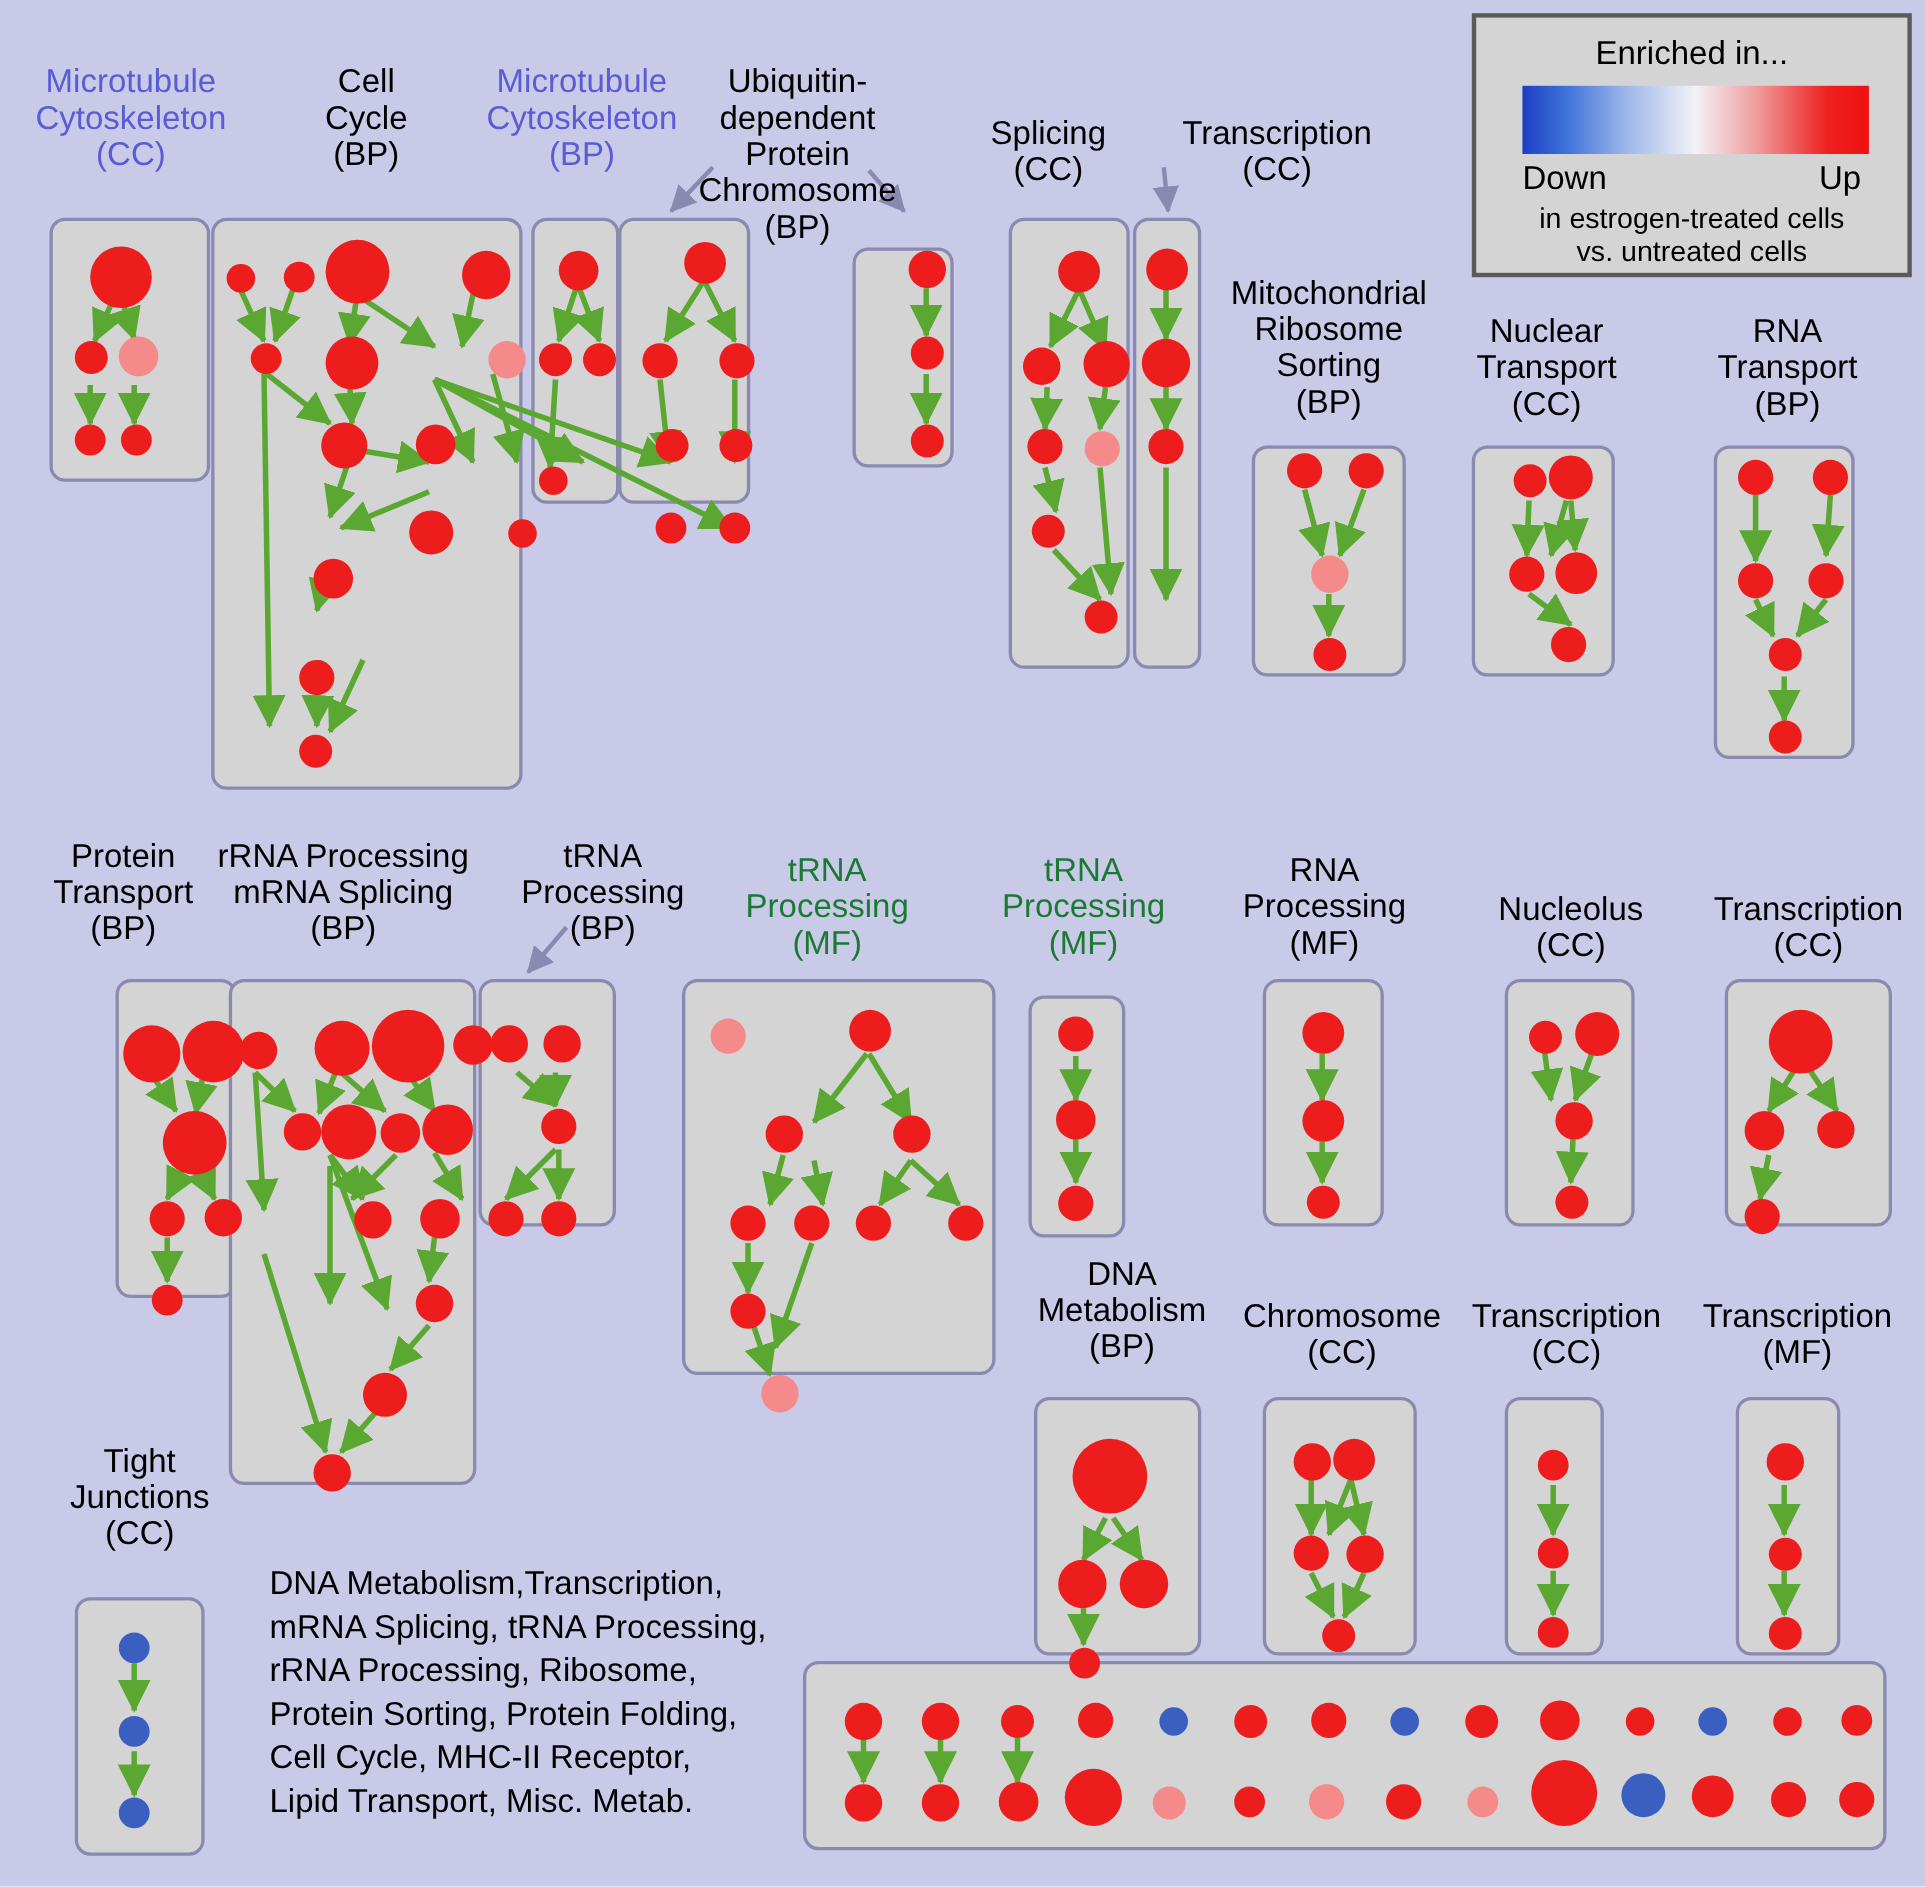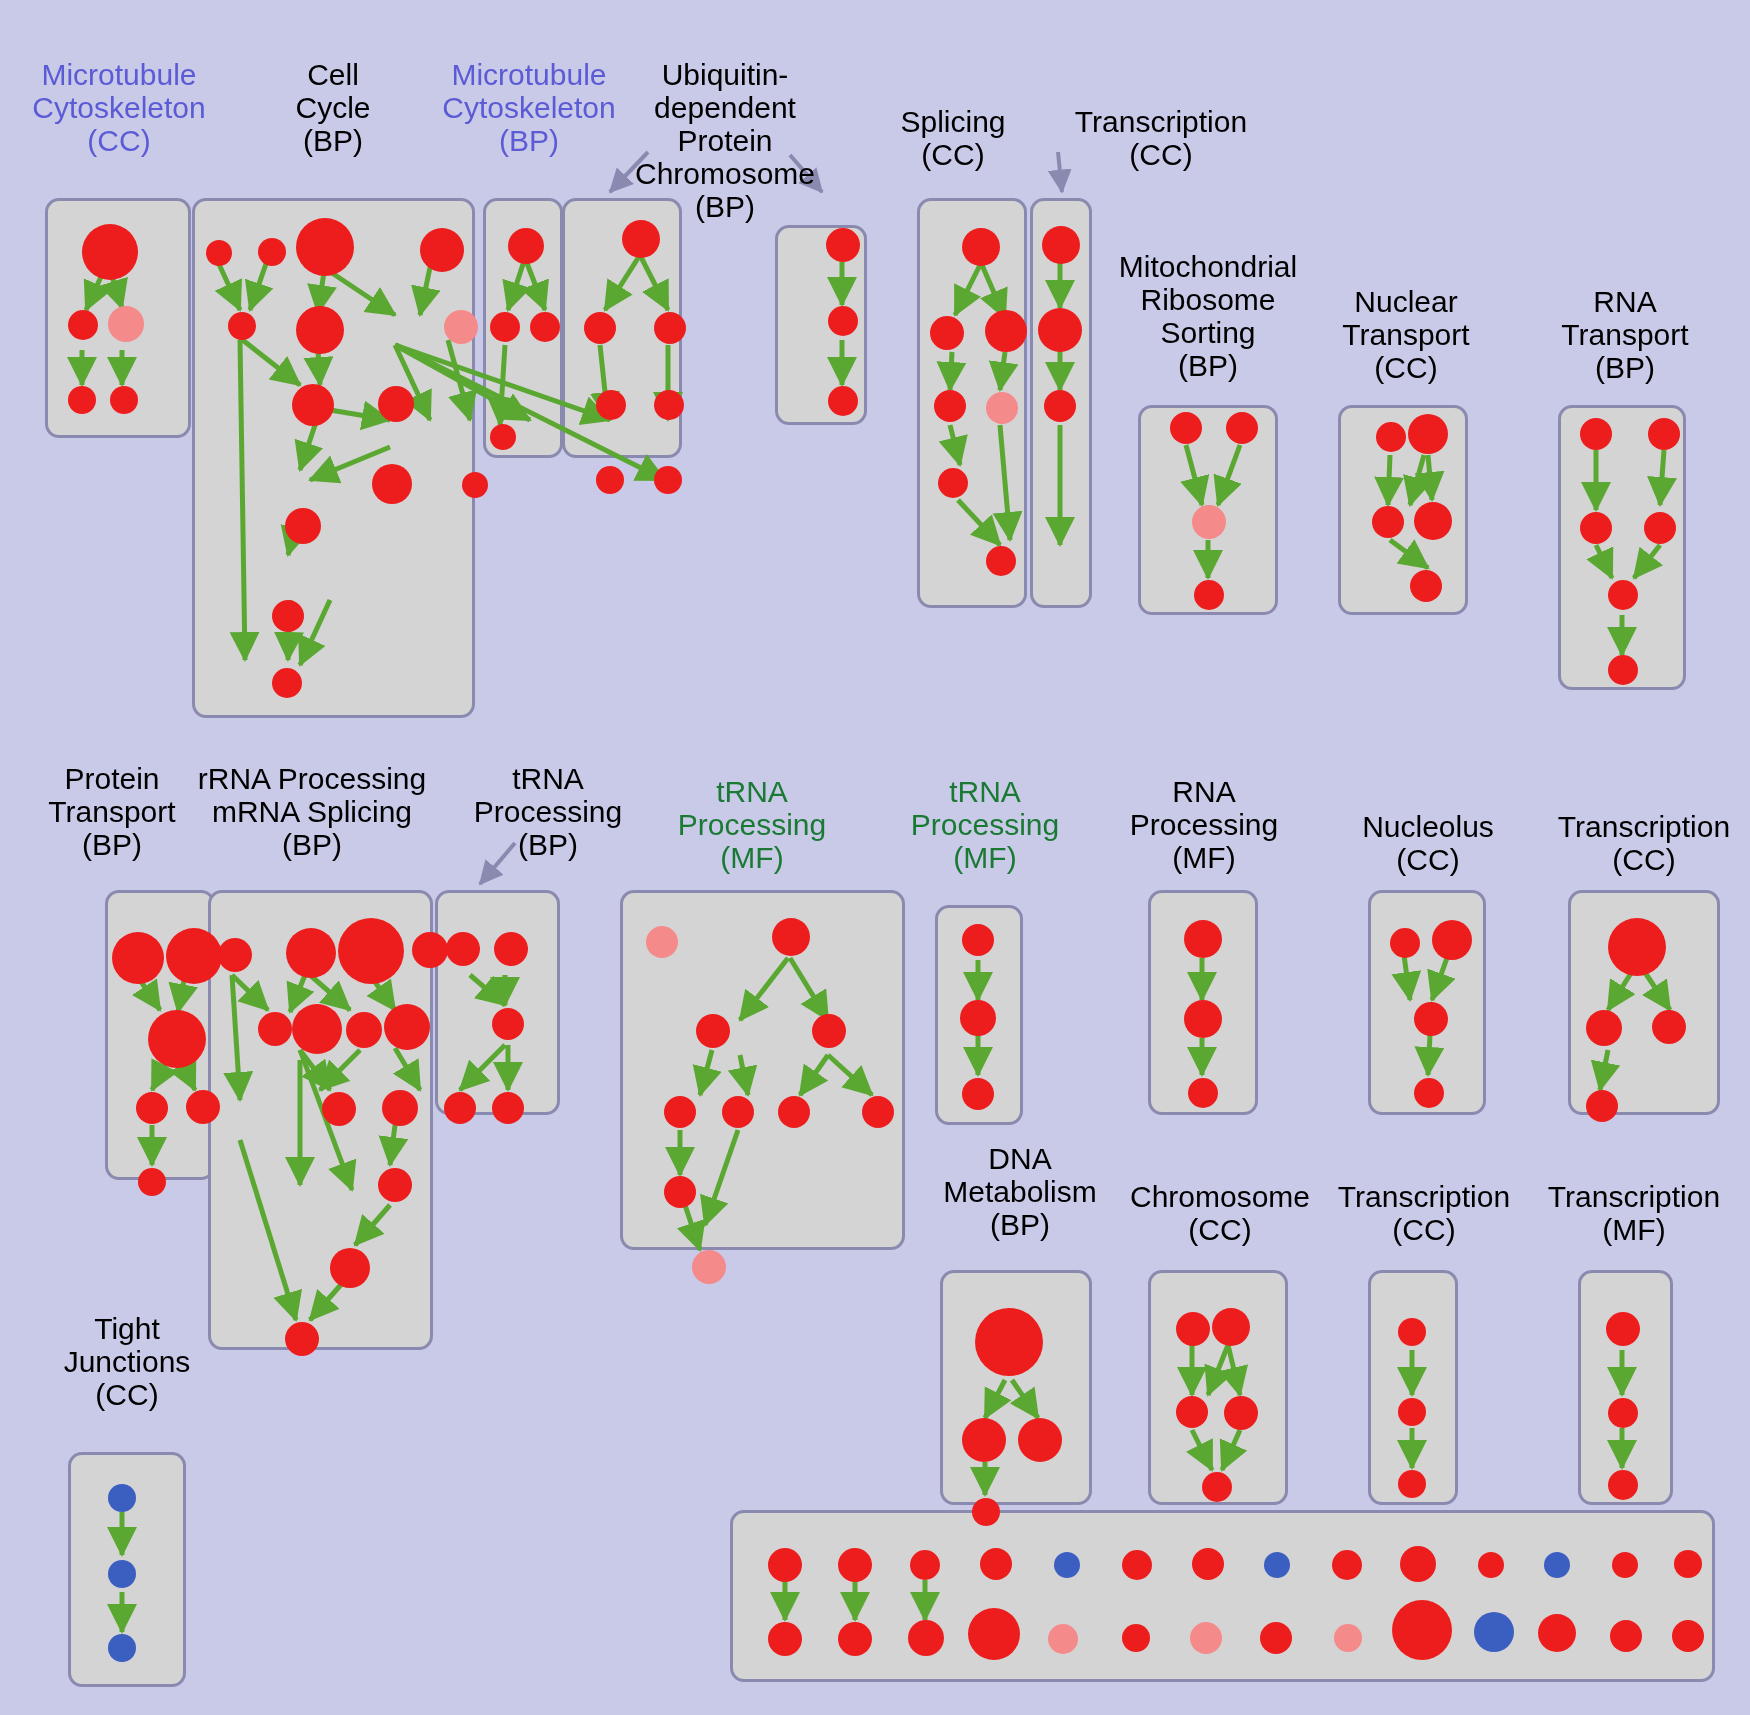--- a/index.html
+++ b/index.html
@@ -511,15 +511,29 @@
   <div class="label" style="left:1100px; top:1180px; width:240px;">Chromosome
 (CC)</div>
   <div class="label" style="left:1318px; top:1180px; width:212px;">Transcription
 (CC)</div>
   <div class="label" style="left:1528px; top:1180px; width:212px;">Transcription
 (MF)</div>
   <div class="label" style="left:42px;  top:1312px; width:170px;">Tight
 Junctions
 (CC)</div>
 
-
+  <div class="blocktext" style="left:245px; top:1420px; width:520px;">DNA Metabolism,Transcription,
+mRNA Splicing, tRNA Processing,
+rRNA Processing, Ribosome,
+Protein Sorting, Protein Folding,
+Cell Cycle, MHC-II Receptor,
+Lipid Transport, Misc. Metab.</div>
+
+  <div class="legend" style="left:1338px; top:12px; width:400px; height:240px;">
+    <div class="legend-title" style="left:0; top:16px;">Enriched in...</div>
+    <div class="legend-bar" style="left:42px; top:62px; width:315px; height:62px;"></div>
+    <div class="legend-down" style="left:42px; top:130px;">Down</div>
+    <div class="legend-up" style="right:42px; top:130px;">Up</div>
+    <div class="legend-sub" style="left:0; top:168px;">in estrogen-treated cells
+vs. untreated cells</div>
+  </div>
 
 </div>
 
 </body></html>

